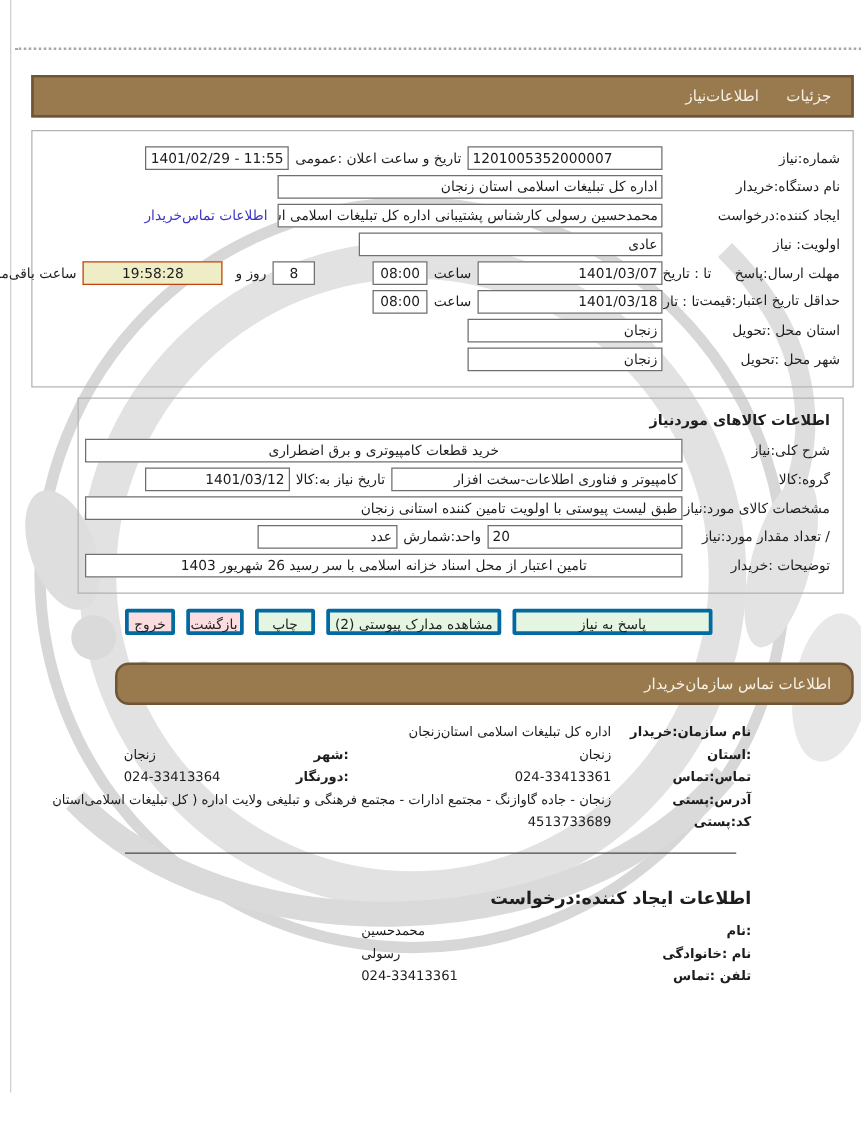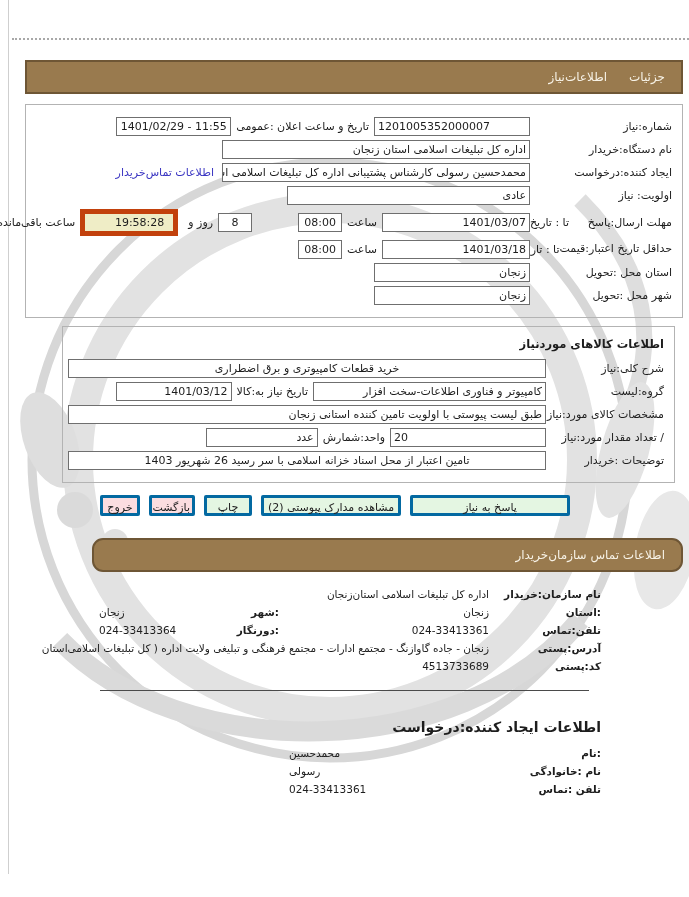--- a/index.html
+++ b/index.html
@@ -31,22 +31,22 @@
 
   .ibox { flex:none; height:15px; line-height:15px; border:1px solid #6f6f6f; background:#fff;
           padding:1px 3px; overflow:hidden; white-space:nowrap; }
   .ltr { direction:ltr;text-align:center; }
   .ctr { text-align:center; }
   .lft { text-align:left; direction:ltr; }
   .w148{width:148px} .w107{width:107px} .w300{width:300px} .w235{width:235px}
   .w140{width:140px} .w36{width:36px;text-align:center} .w26{width:26px;text-align:center}
   .w470{width:470px} .w225{width:225px} .w108{width:108px} .w104{width:104px}
   .mid { margin:0 5px; }
-  .timer { flex:none; width:70px; height:15px; line-height:15px;
-           border:5px solid #c2410c; background:#efedc6; padding:1px 9px; margin:0 5px; }
+  .timer { flex:none; width:70px; text-align:center; height:15px; line-height:15px;
+           border:1px solid #c2410c; background:#efedc6; padding:1px 20px; margin:0 5px; }
   .daysbox { margin-right:46px; }
   .link { color:#3a35c2; margin-right:8px; cursor:pointer; }
   .gtitle { font-weight:bold; margin:2px 0 8px 0; font-size:11.5px; }
 
   .btnrow { display:flex; gap:9px; margin:12px 119px 0 0; }
   .btn { height:21px; line-height:19px; border:3px solid #0369a1; border-radius:2px;
          font-family:"DejaVu Sans",sans-serif; font-size:11px; color:#222; text-align:center;
          padding:0 2px; cursor:pointer; }
   .green { background:#e4f6e2; }
   .pink  { background:#fbdde0; }
@@ -157,21 +157,21 @@
 
     <div class="panel panel2">
       <div class="gtitle">اطلاعات  کالاهای موردنیاز</div>
 
       <div class="frow">
         <span class="flabel l2">شرح کلی:نیاز</span>
         <span class="ibox w470 ctr">خرید قطعات  کامپیوتری و برق  اضطراری</span>
       </div>
 
       <div class="frow">
-        <span class="flabel l2">گروه:لیست</span>
+        <span class="flabel l2">گروه:کالا</span>
         <span class="ibox w225">کامپیوتر و فناوری اطلاعات-سخت افزار</span>
         <span class="flabel mid">تاریخ نیاز به:کالا</span>
         <span class="ibox w108">1401/03/12</span>
       </div>
 
       <div class="frow">
         <span class="flabel l2">مشخصات کالای مورد:نیاز</span>
         <span class="ibox w470">طبق لیست  پیوستی با اولویت تامین کننده استانی زنجان</span>
       </div>
 
@@ -205,21 +205,21 @@
         <span class="clabel">نام سازمان:خریدار</span>
         <span class="cval r">اداره کل تبلیغات اسلامی استان‌زنجان</span>
       </div>
       <div class="crow">
         <span class="clabel">:استان</span>
         <span class="cval r">زنجان</span>
         <span class="clabel2">:شهر</span>
         <span class="cval2">زنجان</span>
       </div>
       <div class="crow">
-        <span class="clabel">تلفن:تماس</span>
+        <span class="clabel">تماس:تماس</span>
         <span class="cval r">024-33413361</span>
         <span class="clabel2">:دورنگار</span>
         <span class="cval2">024-33413364</span>
       </div>
       <div class="crow">
         <span class="clabel">آدرس:پستی</span>
         <span class="cvalwide">زنجان - جاده گاوازنگ - مجتمع ادارات - مجتمع فرهنگی و تبلیغی ولایت اداره ( کل تبلیغات اسلامی‌استان</span>
       </div>
       <div class="crow">
         <span class="clabel">کد:پستی</span>

